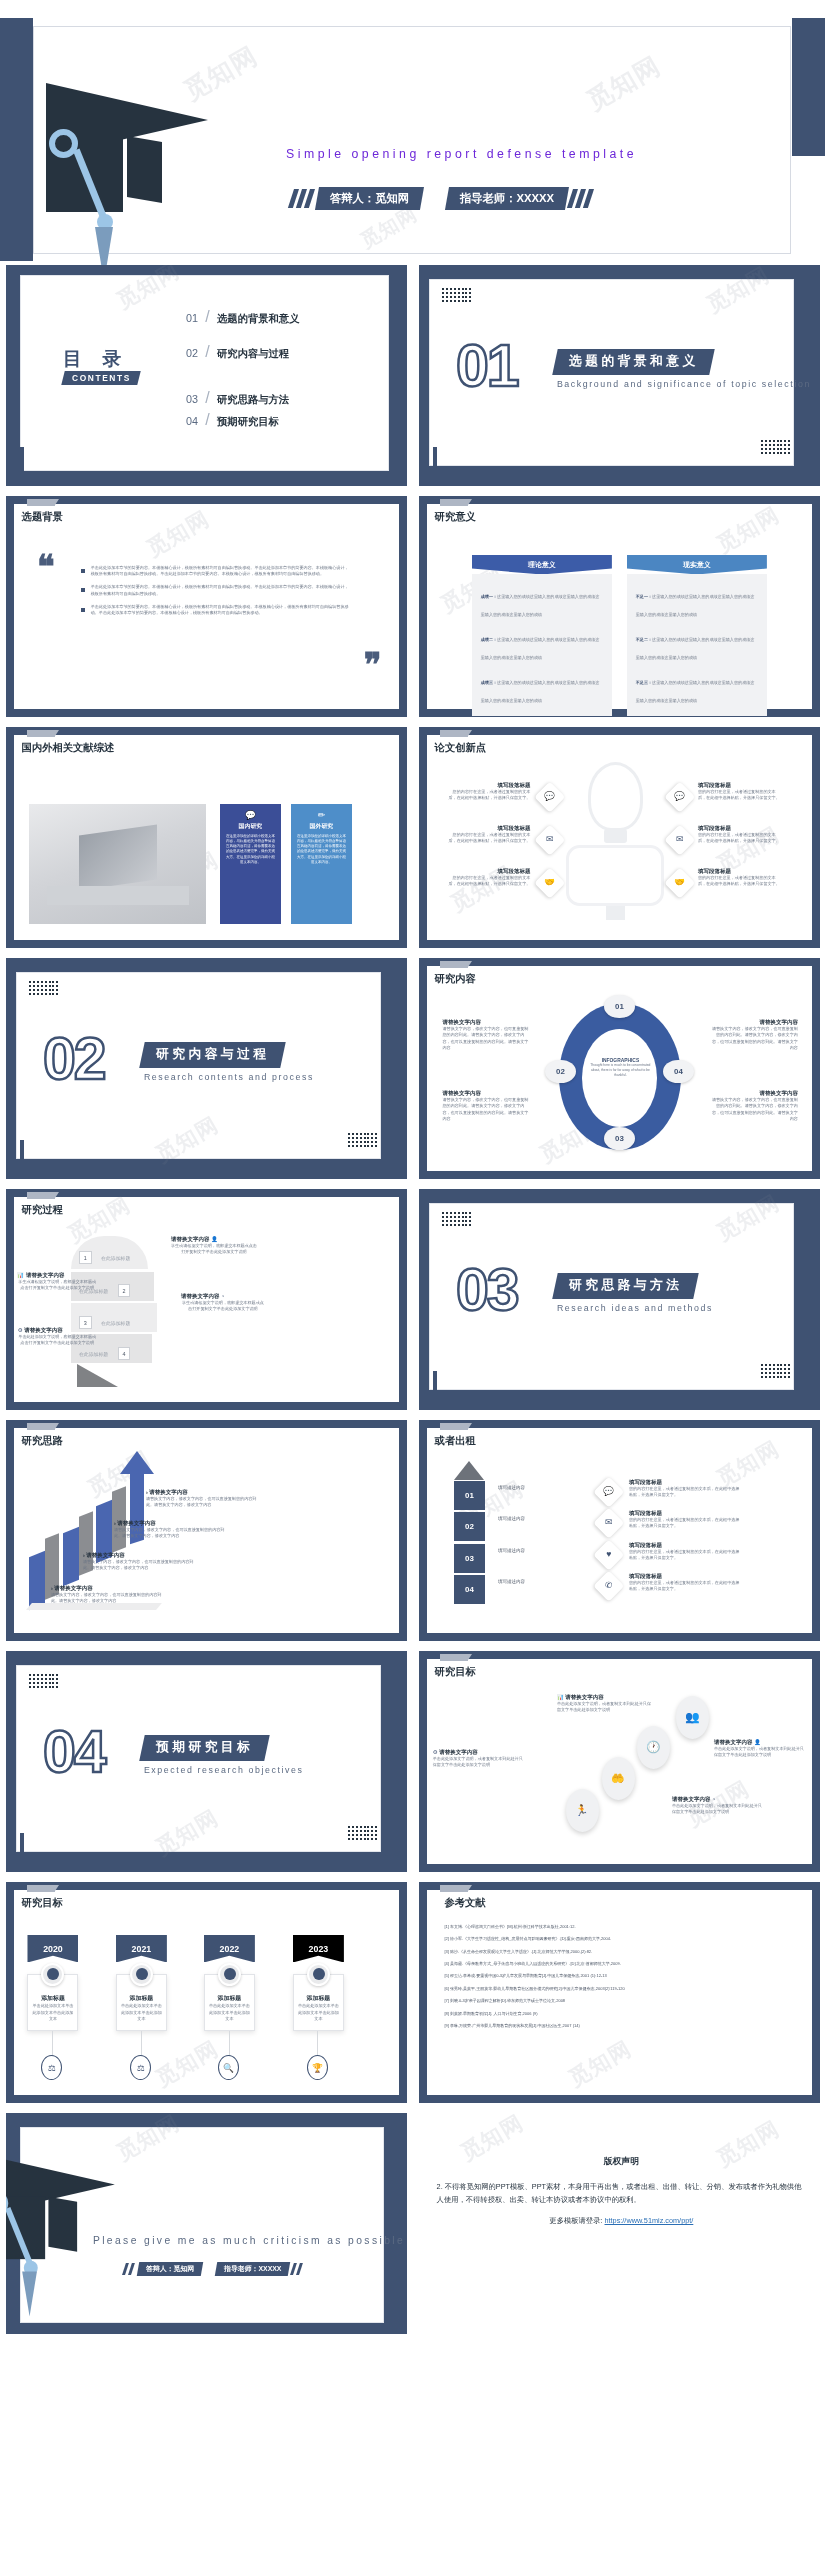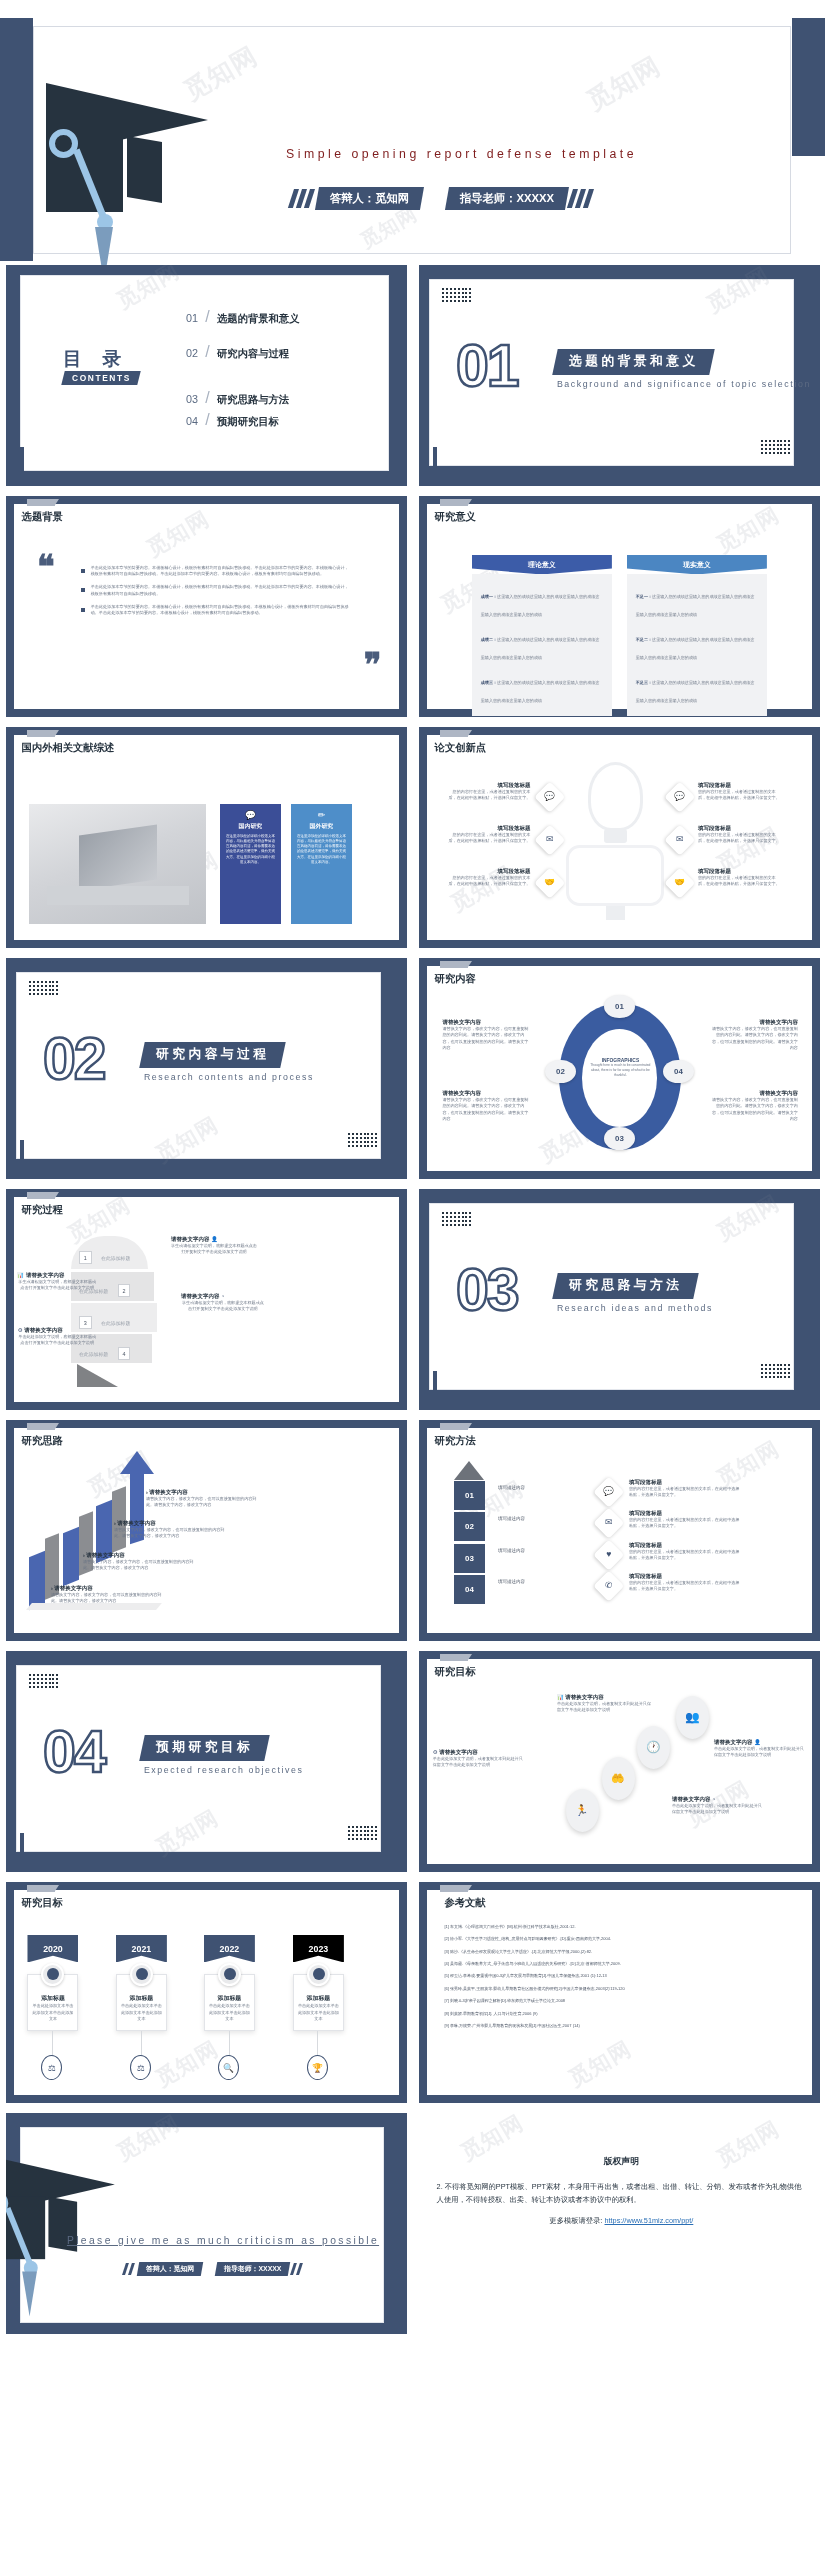--- a/index.html
+++ b/index.html
@@ -75,21 +75,21 @@
     border-right: 9.8px solid transparent;
     border-top: 55px solid #7b9cbd;
   }
   #cover .title {
     position: absolute; left: 251px; top: 75px;
     font-size: 32px; font-weight: bold; letter-spacing: 2px;
     color: #3f5272;
   }
   #cover .subtitle {
     position: absolute; left: 252px; top: 120px;
-    font-size: 12.3px; letter-spacing: 3.5px; color: #7f1d1d;
+    font-size: 12.3px; letter-spacing: 3.5px; color: #6d28d9;
   }
   .badge-row { position: absolute; left: 257px; top: 160px; display: flex; align-items: center; }
   .slashes { display: flex; margin-right: 2.9px; }
   .slashes i { display:block; width: 4.9px; height: 18.7px; background: #3f5272; transform: skewX(-18deg); margin-right: 2.9px; }
   .slashes.r i { margin-right: 0; margin-left: 2.9px; }
   .badge {
     background: #3f5272; color: #fff; font-size: 11.3px; font-weight: bold;
     padding: 3.9px 12.8px; transform: skewX(-10deg);
   }
   .badge span { display: inline-block; transform: skewX(10deg); }
@@ -191,21 +191,21 @@
   .circ { position:absolute; border-radius:50%; }
   .hexi { position:absolute; width:21.6px; height:21.6px; background:#fff;
           box-shadow:0 1px 3.9px rgba(0,0,0,.22); transform: rotate(45deg); border-radius:3.9px; }
   .hexi em { display:block; transform: rotate(-45deg); font-style:normal; color:#3f5272; font-size:8.8px;
              text-align:center; line-height:21.6px; }
 
   .ref-line { font-size: 4px; color: #4a5464; line-height: 1; margin-bottom: 8.4px; }
 
   
   #thanks .big { position:absolute; left:69px; top:84px; font-size:25.5px; font-weight:bold; color:#3b4a61; letter-spacing:2px; }
-  #thanks .eng { position:absolute; left:61px; top:122px; font-size:10.3px; letter-spacing:2.4px; color:#5b6a82;text-decoration:underline; }
+  #thanks .eng { position:absolute; left:87px; top:122px; font-size:10.3px; letter-spacing:2.4px; color:#5b6a82; }
 
   
   .cpr { position:absolute; left:17.7px; right:13.8px; top:41px; font-size:7.3px; line-height:1.75; color:#26333f; }
   .cpr .h { text-align:center; font-weight:bold; font-size:8.8px; margin-bottom:11.8px; }
   .cpr a { color:#2b6fb5; }
   .cpr .more { text-align:center; margin-top:8.8px; }
 </style>
 </head>
 <body>
 
@@ -615,21 +615,21 @@
           <div style="font-size:5.5px;font-weight:bold;color:#26333f">› <span>请替换文字内容</span></div>
           <div class="tiny">请替换文字内容，修改文字内容，也可以直接复制您的内容到此。请替换文字内容，修改文字内容</div>
         </div>
       </div>
     </div>
 
     <div class="cell">
       <div class="thumb">
         <div class="page-w"></div>
         <div class="sh-tab"></div>
-        <div class="sh-title">研究方法</div>
+        <div class="sh-title">或者出租</div>
         <div class="wm" style="left:39px;top:69px">觅知网</div>
         <div class="wm" style="left:295px;top:29.5px">觅知网</div>
 
         <div style="position:absolute;left:35px;top:41px;width:0;height:0;border-left:15.7px solid transparent;border-right:15.7px solid transparent;border-bottom:19.6px solid #6d727a"></div>
 
         <div class="pill" style="left:35px;top:61px;width:31px;height:29.5px;font-size:7.9px">01</div>
         <div class="pill" style="left:35px;top:92px;width:31px;height:29.5px;font-size:7.9px">02</div>
         <div class="pill" style="left:35px;top:124px;width:31px;height:29.5px;font-size:7.9px">03</div>
         <div class="pill" style="left:35px;top:155px;width:31px;height:29.5px;font-size:7.9px">04</div>
 

